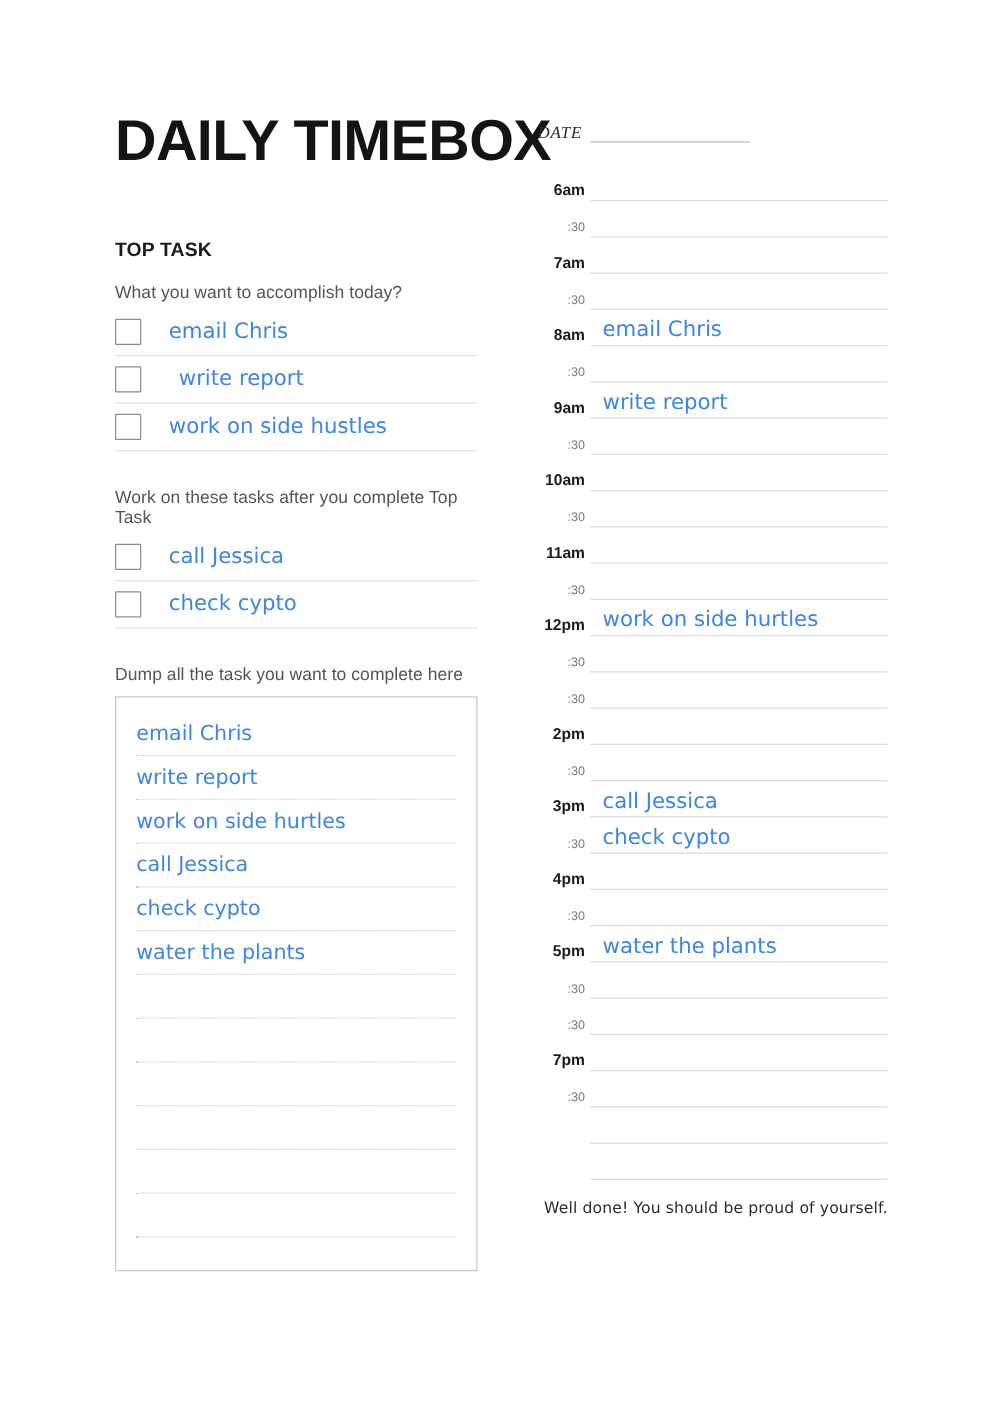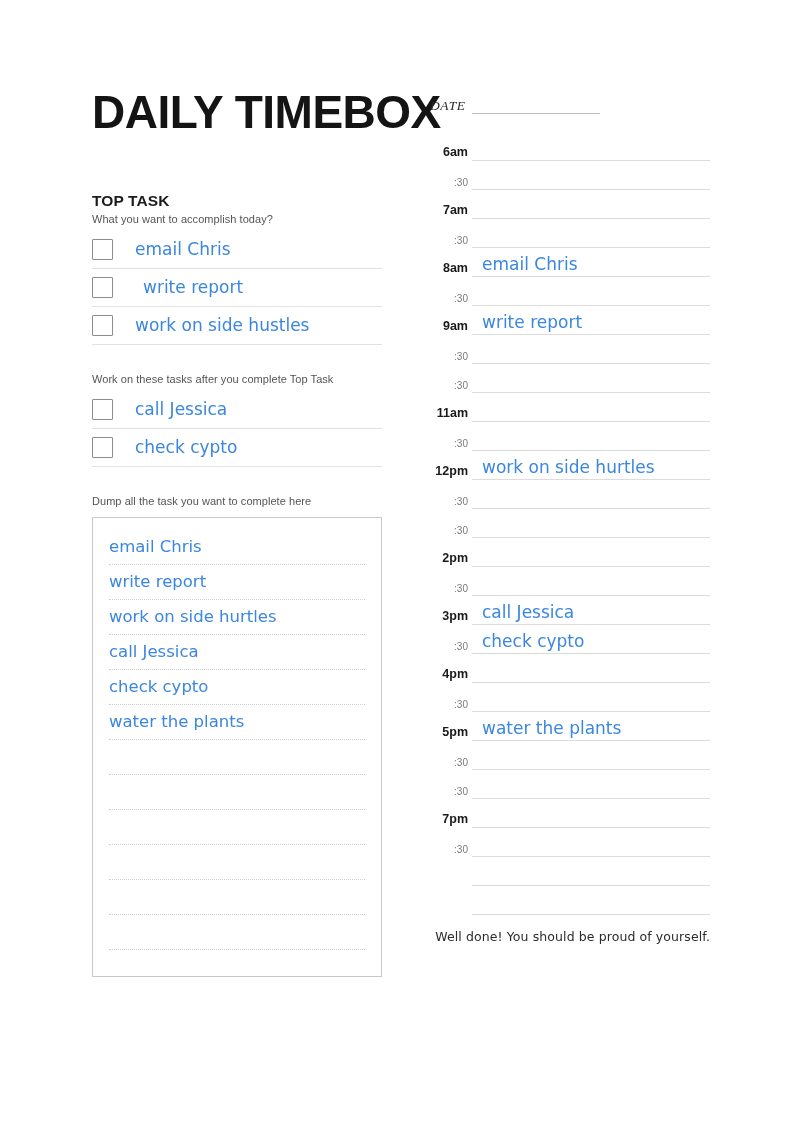--- a/index.html
+++ b/index.html
@@ -35,23 +35,23 @@
   .section { margin-top: 0; }
 
   .section-title {
     font-size: 15.5px;
     font-weight: bold;
     color: #1b1b1b;
     letter-spacing: 0.1px;
   }
 
   .section-sub {
-    font-size: 11px;
+    font-size: 14px;
     color: #555555;
-    margin-top: 3px;
+    margin-top: 15px;
     letter-spacing: 0.05px;
   }
 
   
   .task-list { margin-top: 6px; }
 
   .task-row {
     display: flex;
     align-items: center;
     height: 38px;
@@ -311,20 +311,24 @@
           <span class="sched-label hour">9am</span>
           <span class="sched-line">
             <span class="sched-entry">write report</span>
           </span>
         </div>
         <div class="sched-row">
           <span class="sched-label half">:30</span>
           <span class="sched-line"></span>
         </div>
         <div class="sched-row">
+          <span class="sched-label hour">10am</span>
+          <span class="sched-line"></span>
+        </div>
+        <div class="sched-row">
           <span class="sched-label half">:30</span>
           <span class="sched-line"></span>
         </div>
         <div class="sched-row">
           <span class="sched-label hour">11am</span>
           <span class="sched-line"></span>
         </div>
         <div class="sched-row">
           <span class="sched-label half">:30</span>
           <span class="sched-line"></span>

